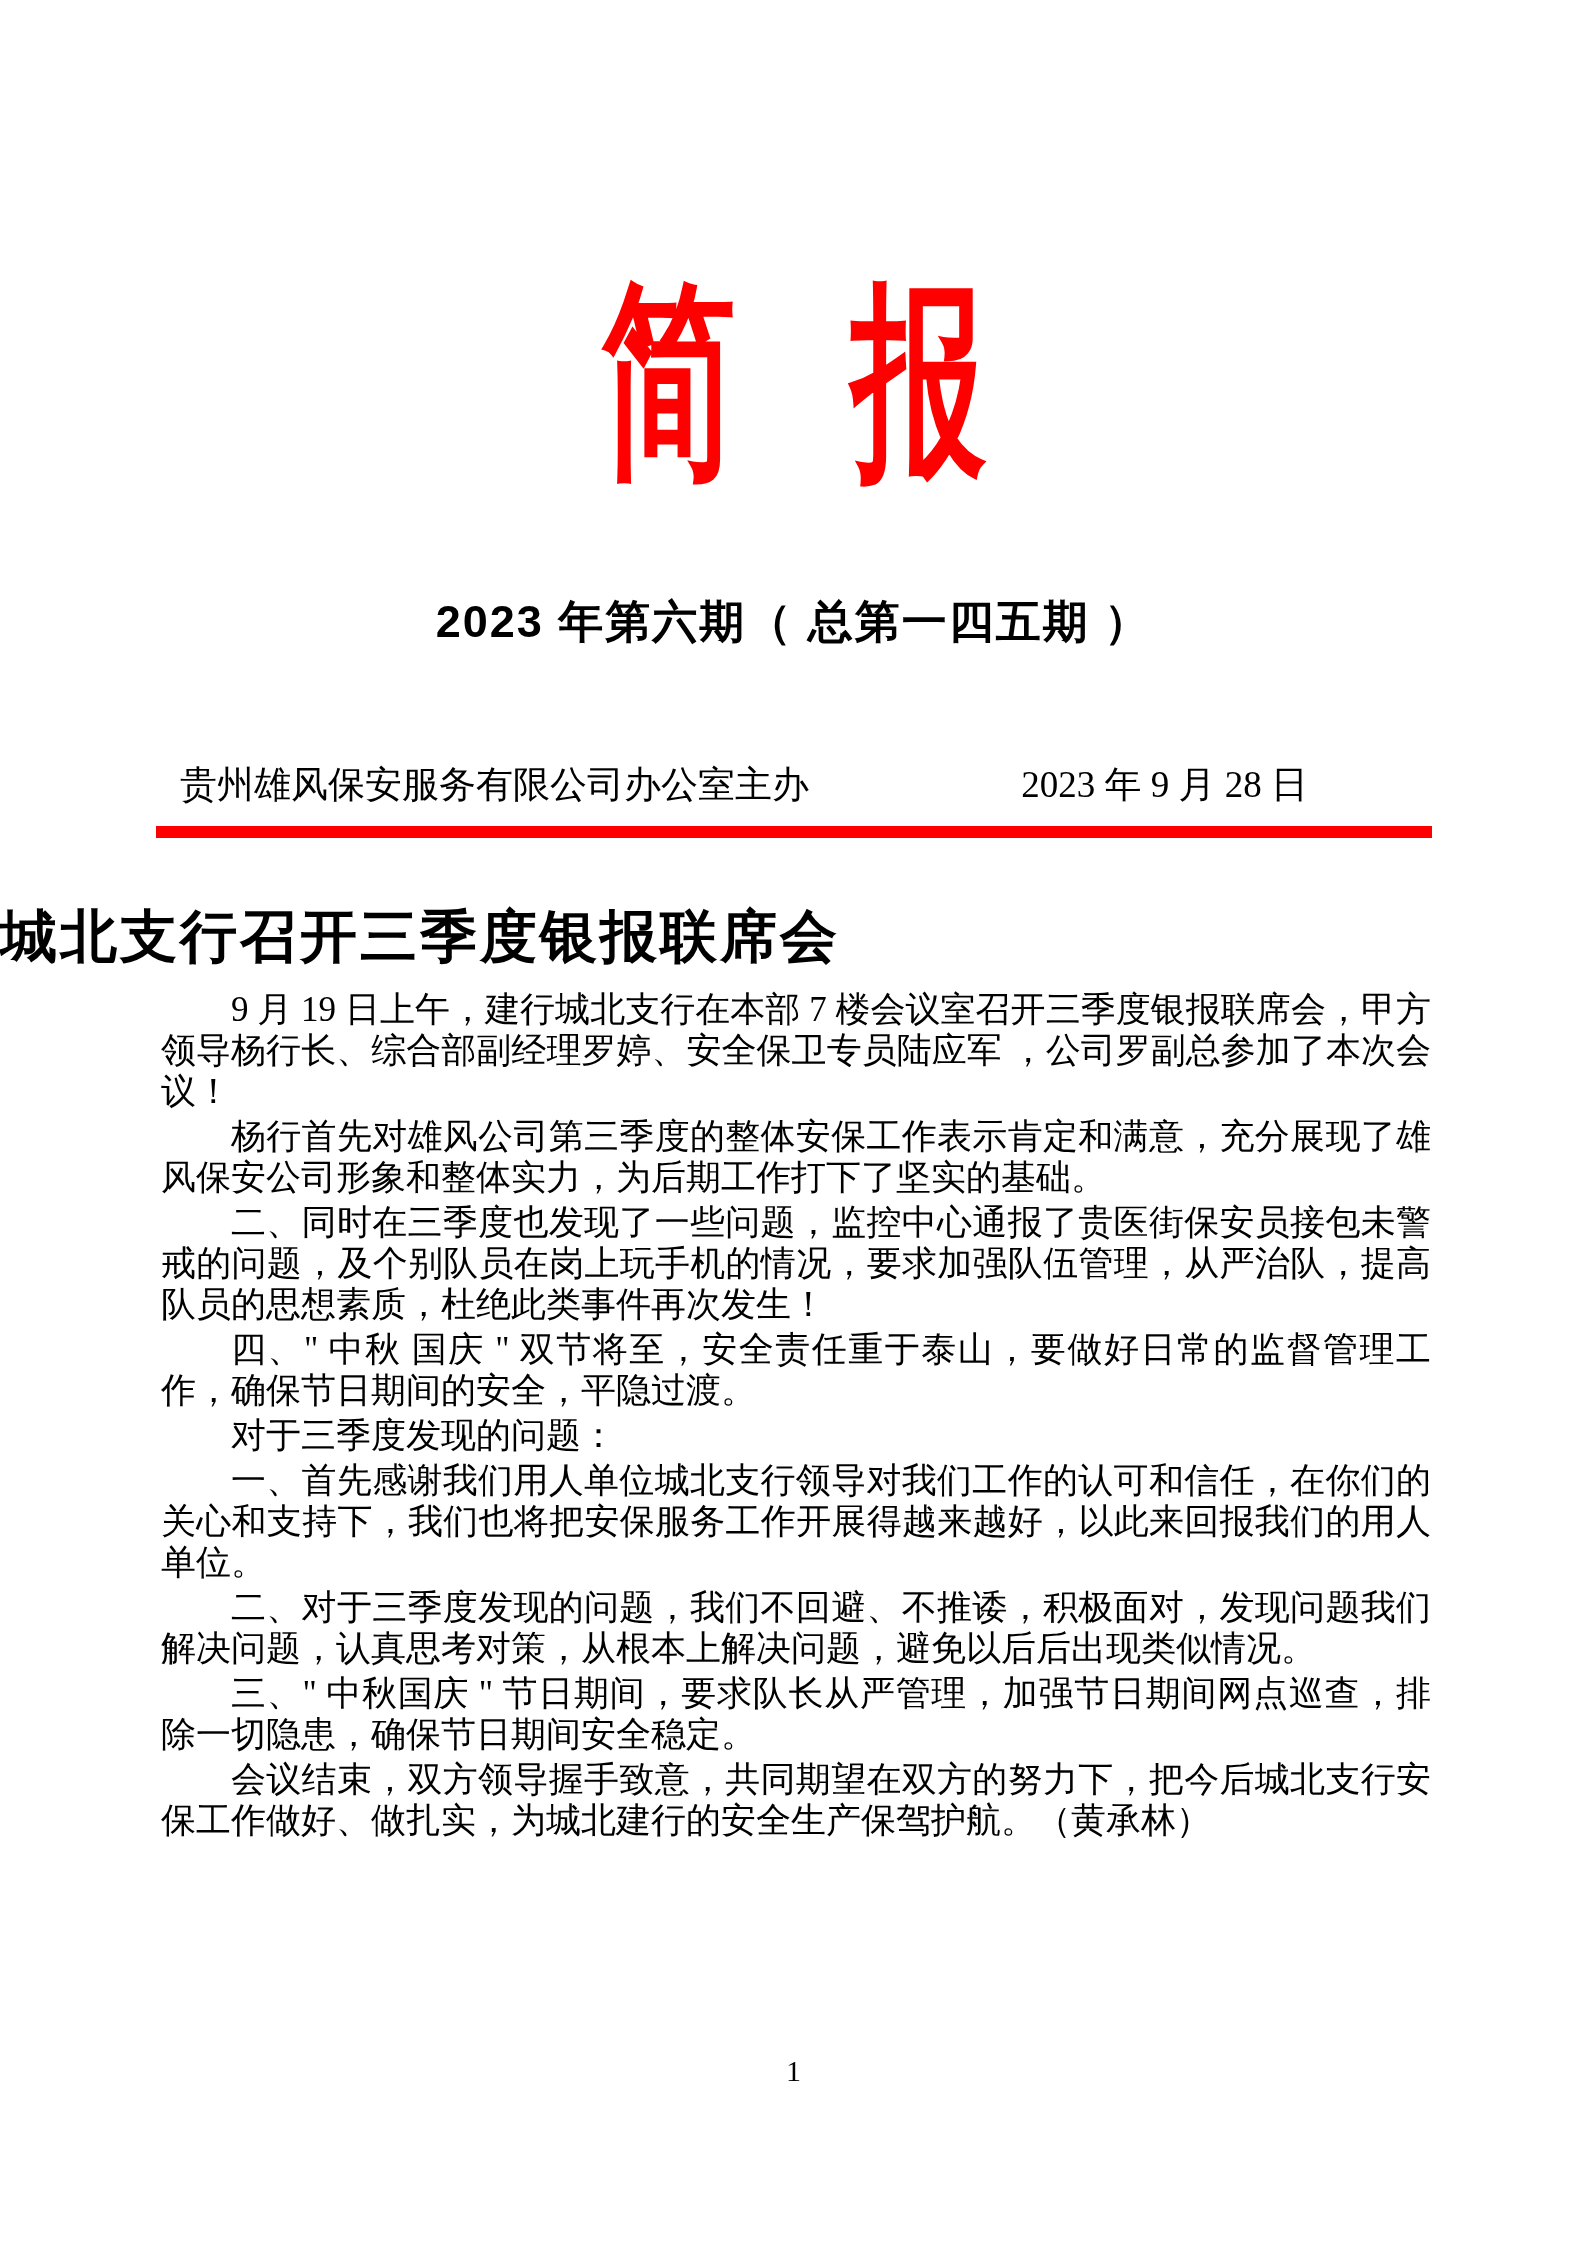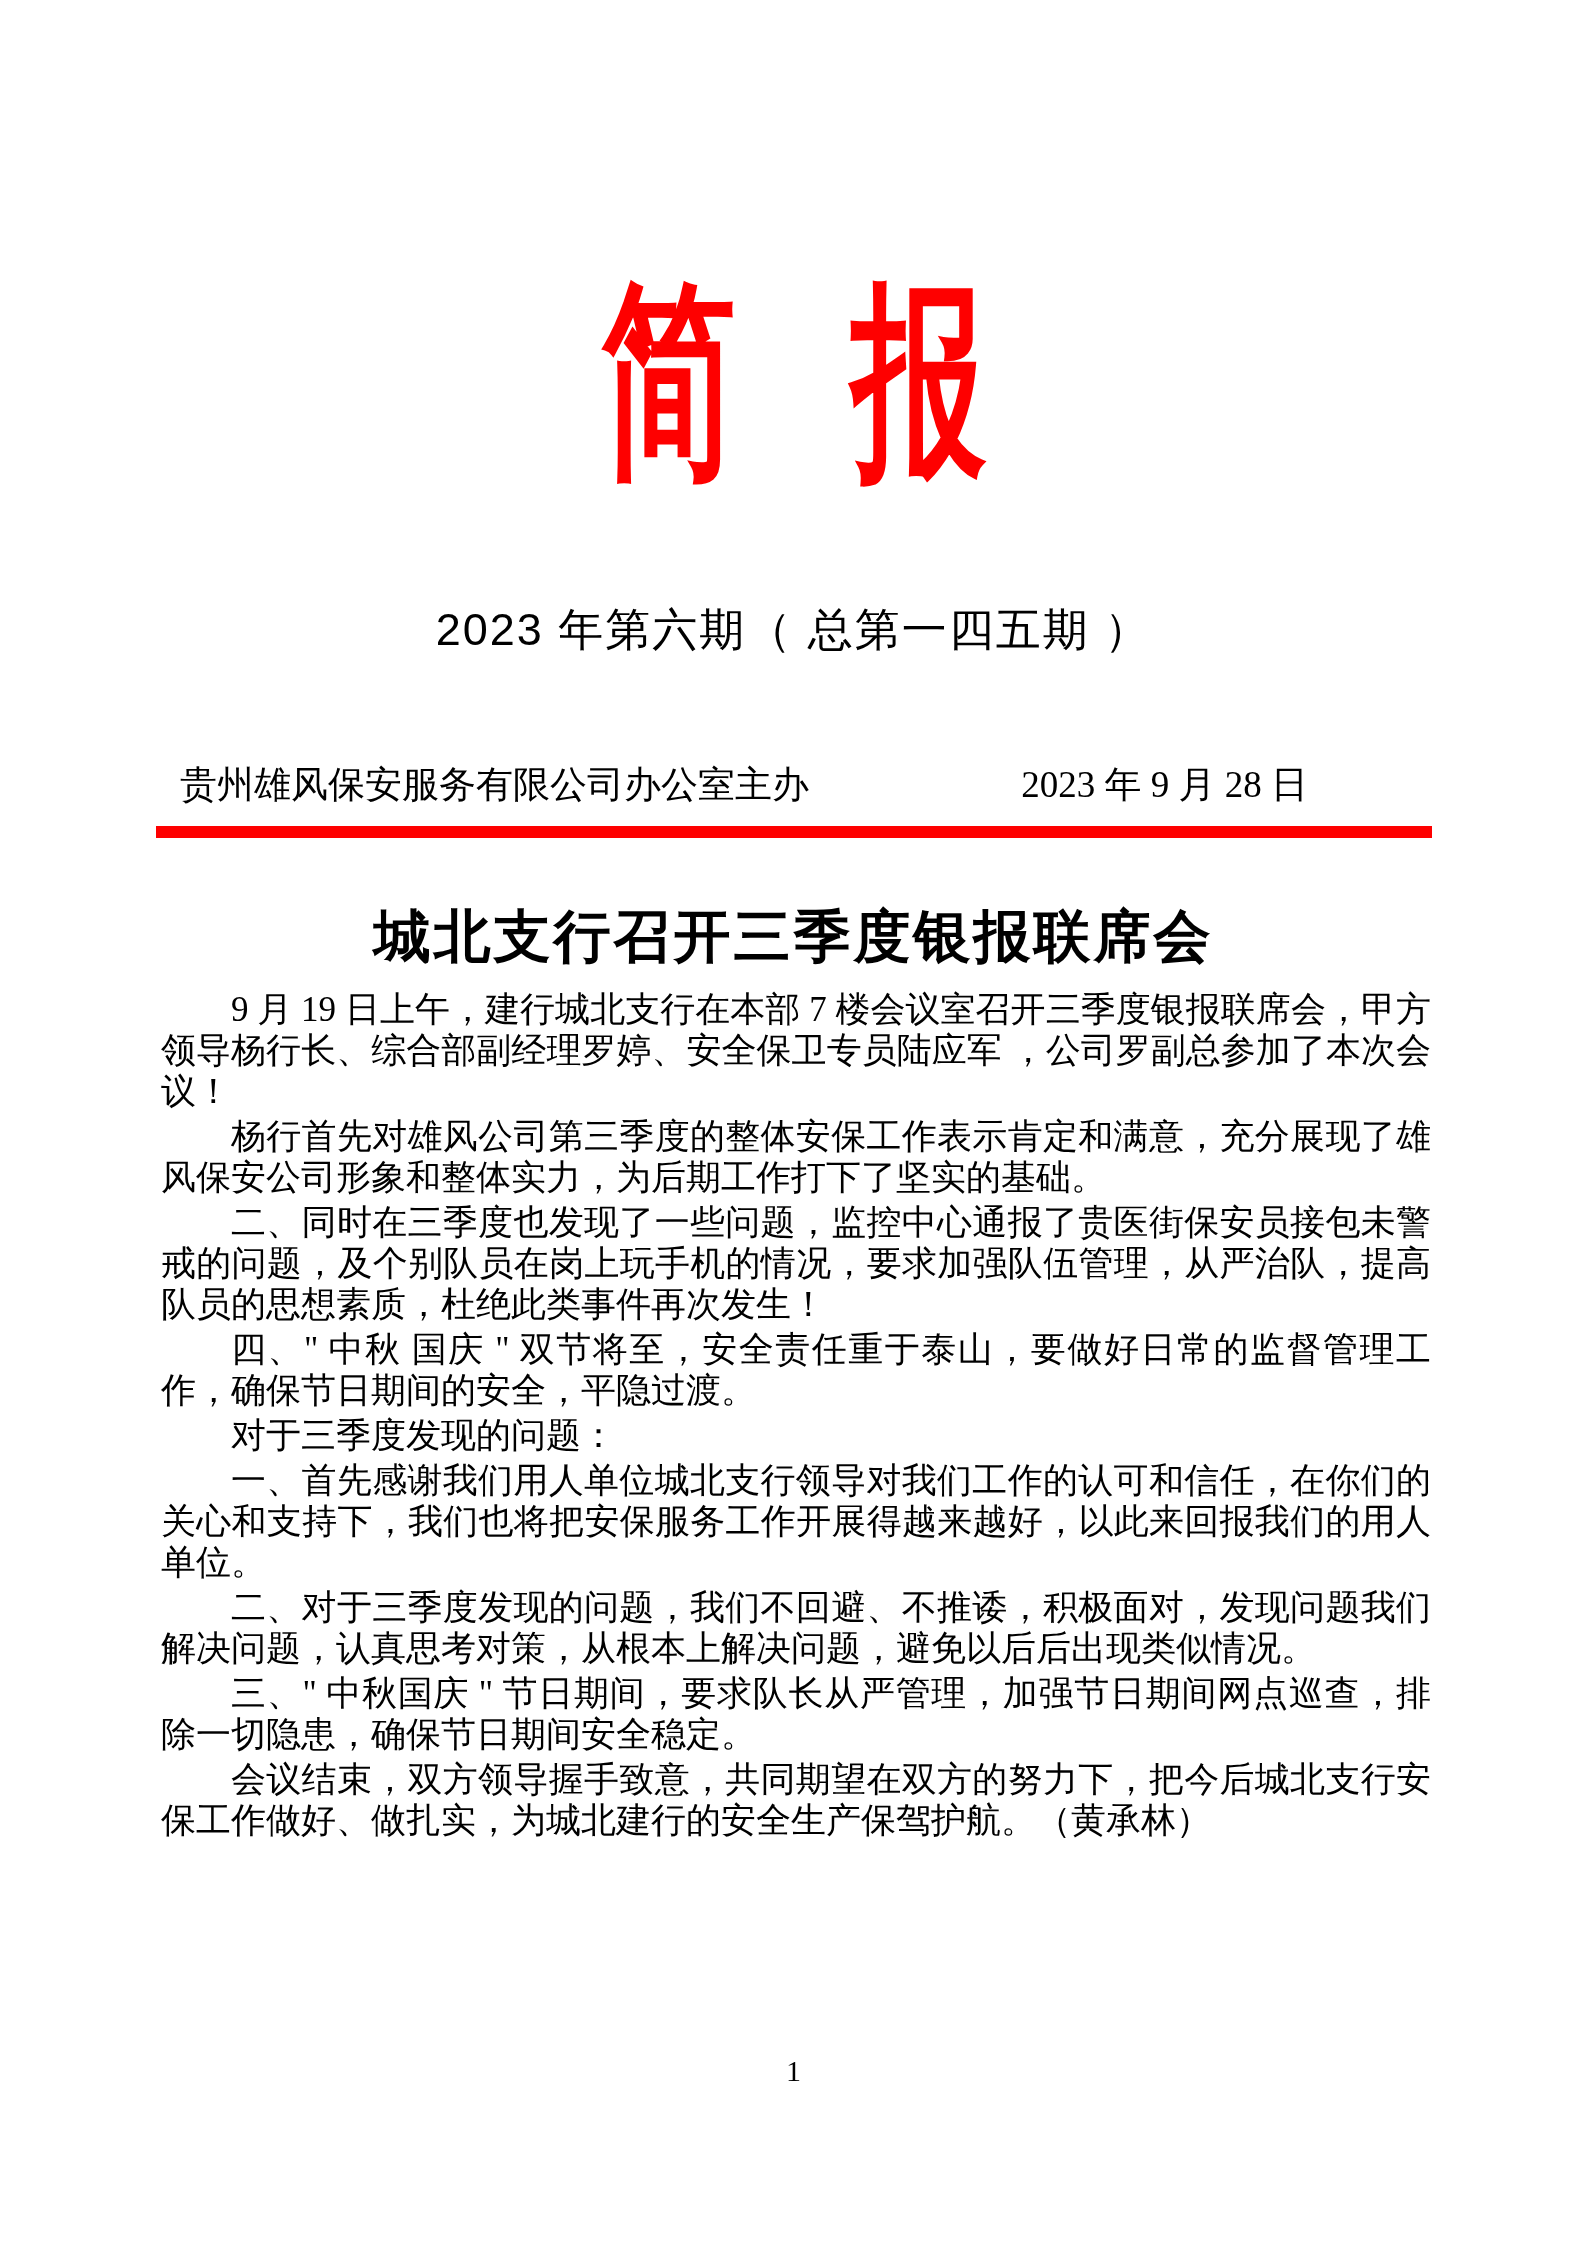--- a/index.html
+++ b/index.html
@@ -38,24 +38,23 @@
     transform-origin: center;
   }
   .issue-line {
     position: absolute;
     top: 592px;
     left: 0;
     width: 100%;
     text-align: center;
     font-size: 45px;
     line-height: 60px;
-    font-weight: normal;
+    font-weight: bold;
     letter-spacing: 2px;
     font-family: "Liberation Sans", "DejaVu Sans", sans-serif;
-    margin-top: 8px;
   }
   .notice-line {
     position: absolute;
     top: 664px;
     left: 0;
     width: 100%;
     text-align: center;
     font-size: 37px;
     line-height: 50px;
     font-weight: 600;
@@ -83,21 +82,20 @@
     background: var(--accent, #fe0000);
   }
 
   
   .article-title {
     position: absolute;
     top: 902px;
     left: 0;
     width: 100%;
     margin: 0;
-    text-align: center;
     font-size: 57px;
     line-height: 70px;
     font-weight: bold;
     letter-spacing: 3px;
     font-family: "Liberation Serif", "DejaVu Serif", serif;
   }
   .article-body {
     position: absolute;
     top: 985px;
     left: 157px;

